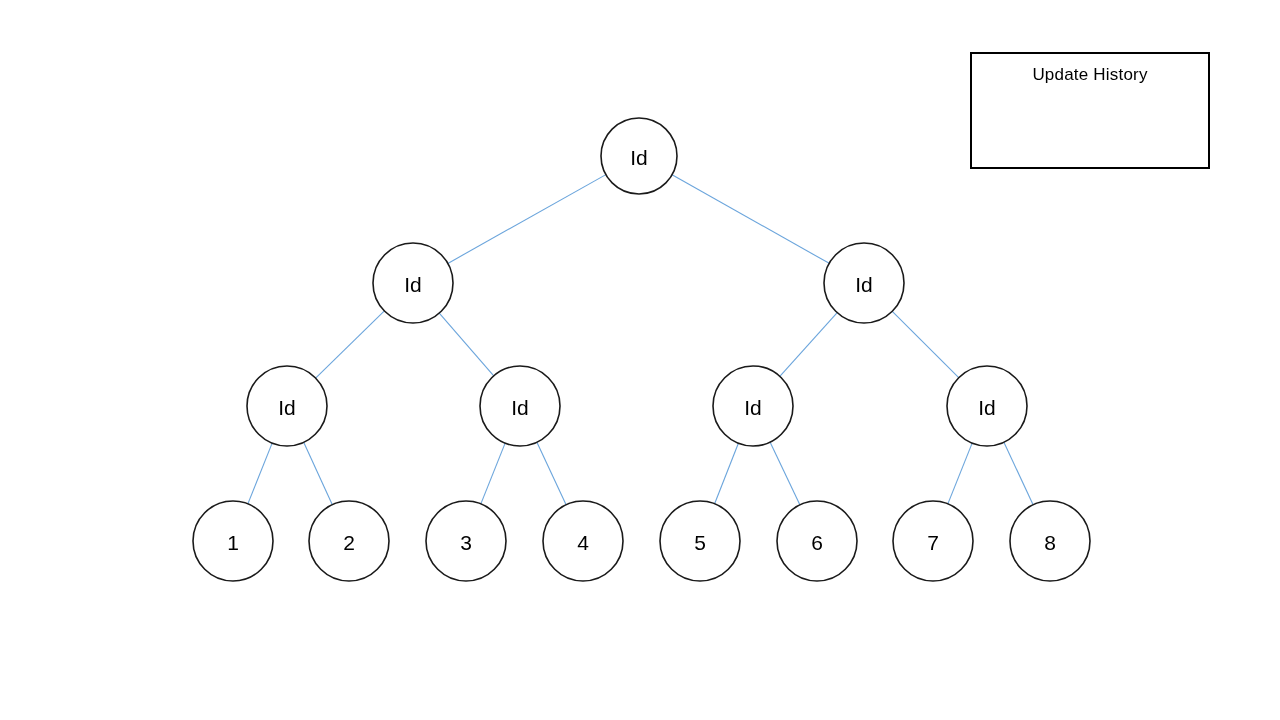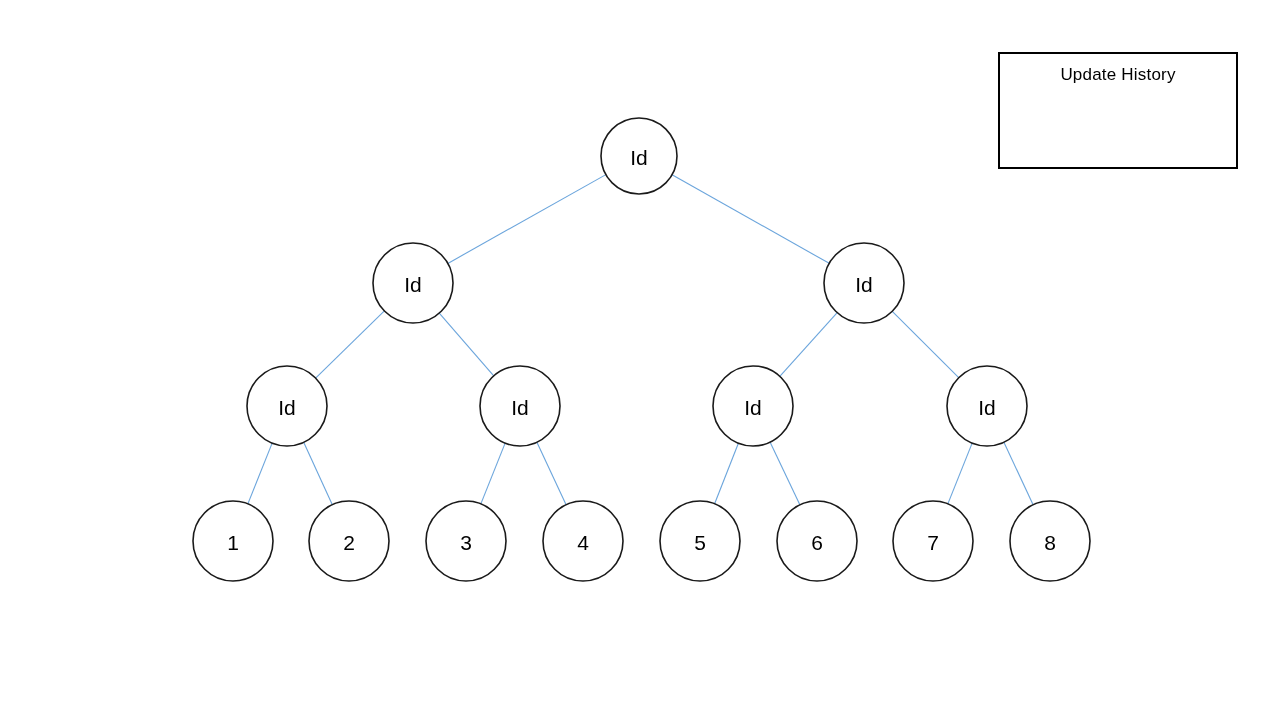--- a/index.html
+++ b/index.html
@@ -45,21 +45,20 @@
   }
   .legend-box {
     position: absolute;
     left: 970px;
     top: 52px;
     width: 240px;
     height: 117px;
     border: 2px solid #000000;
     background: #ffffff;
     box-sizing: border-box;
-    margin-left: 28px;
   }
   .legend-title {
     position: absolute;
     left: 0;
     top: 11px;
     width: 100%;
     text-align: center;
     font-family: "Liberation Sans", sans-serif;
     font-size: 17px;
     color: #000000;

